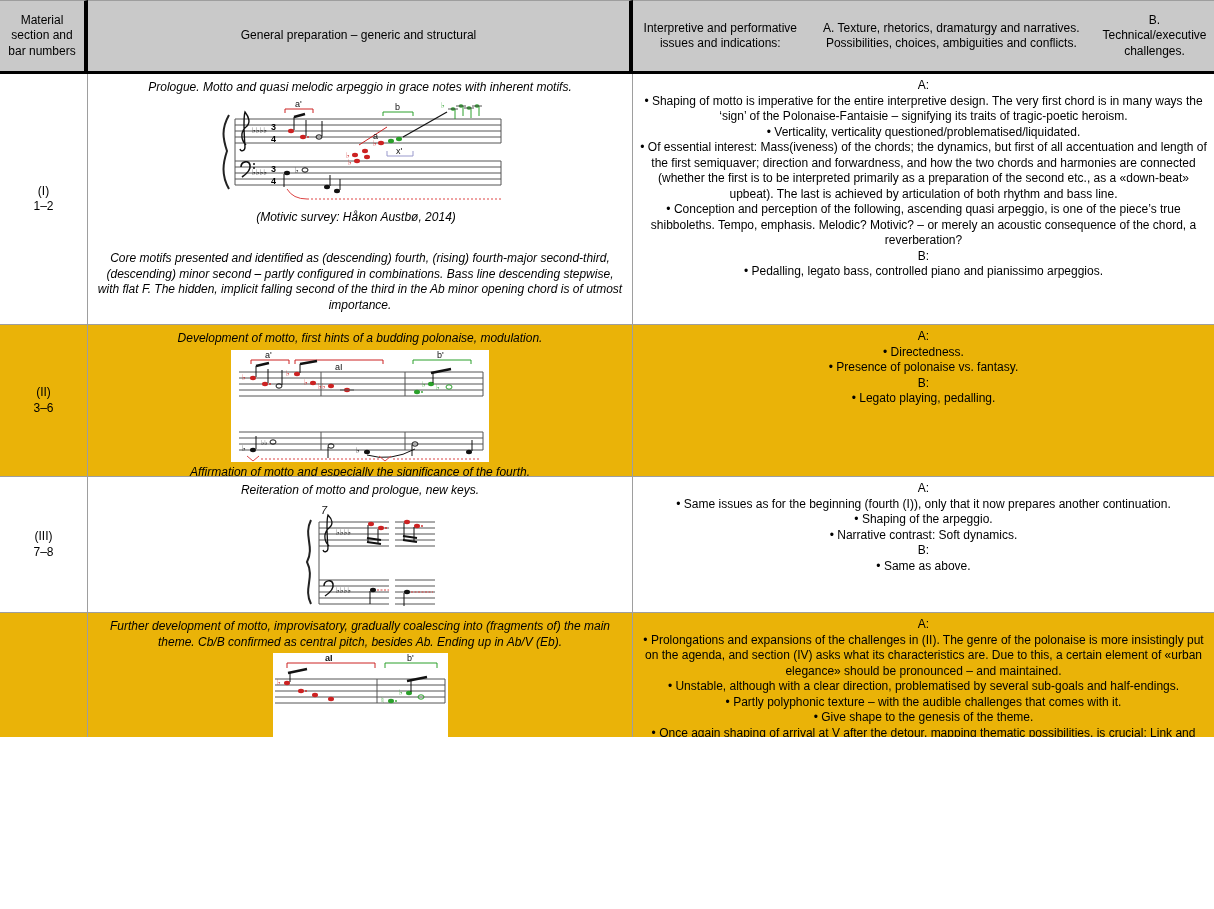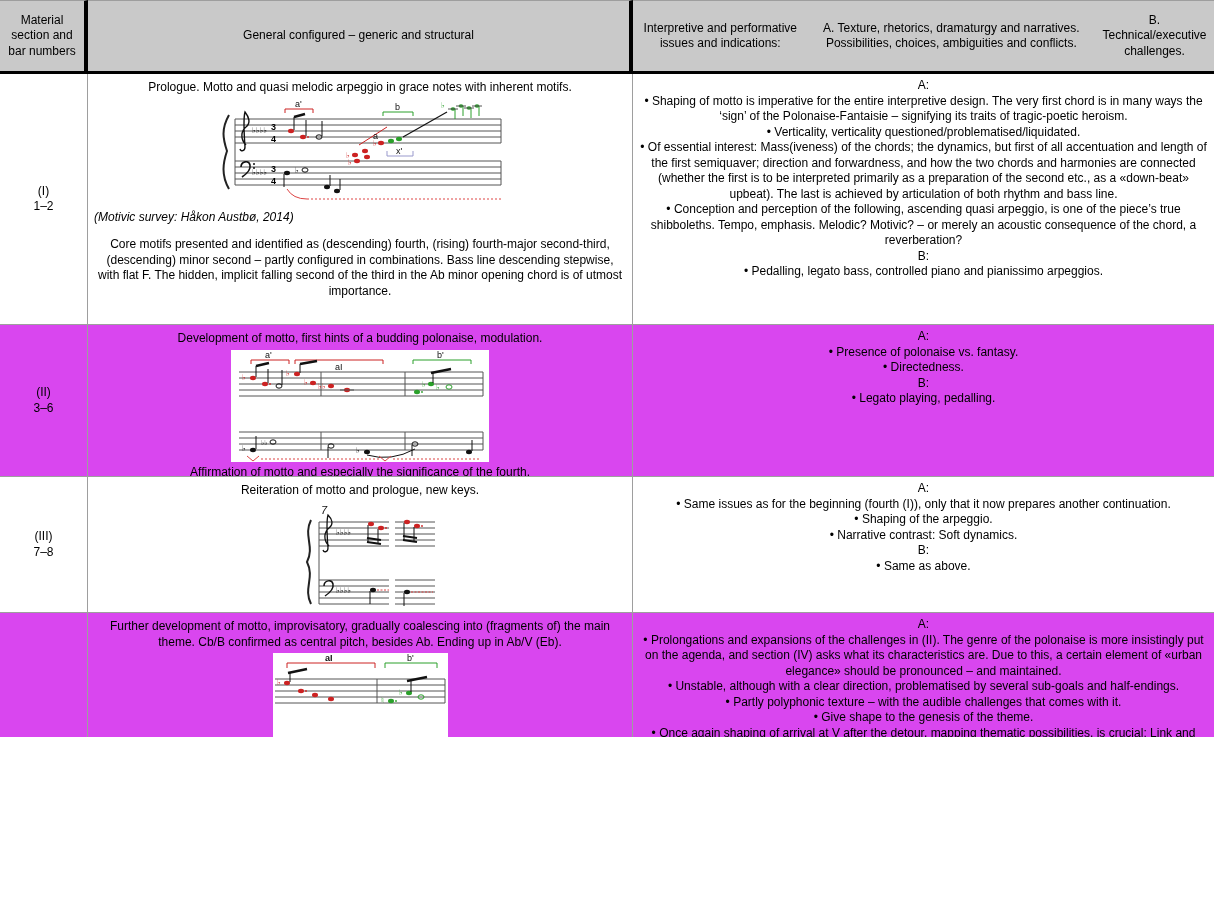--- a/index.html
+++ b/index.html
@@ -18,41 +18,41 @@
     border-bottom:3px solid #000;
     border-top:1px solid #9e9e9e;
     display:flex; align-items:center; justify-content:center;
     text-align:center; padding:2px 6px;
   }
   .hcell.hdiv { border-right:4px solid #000; }
   .hissues { flex-direction:row; }
   
   .bcell { border-bottom:1px solid #9e9e9e; padding:4px 6px; text-align:center; }
   .vline { border-right:1px solid #9e9e9e; }
-  .alt { background:#d946ef; }
+  .alt { background:#eab308; }
   .seccell { display:flex; flex-direction:column; align-items:center; justify-content:center; text-align:center; }
-  .caption { font-style:italic; text-align:left; padding-right:8px; margin:6px 0 12px 0; }
-  .desc { margin:2px 2px; }
+  .caption { font-style:italic; text-align:center; padding-right:8px; margin:6px 0 26px 0; }
+  .desc { margin:2px 2px;font-style:italic; }
   .issue { margin:0; }
   .t-bullet::before { content:"\2022  "; }
   .score { display:block; margin:3px auto; background:#fff; }
   svg text { font-family:"Liberation Sans", sans-serif; }
   .mlabel { font-size:9px; fill:#111; }
   .bar-num { font-size:11px; font-style:italic; fill:#111; }
 </style>
 </head>
 <body>
 
 <div class="table">
 
   <div class="cell hcell hdiv">
       <div>Material section and bar numbers</div>
     </div>
   <div class="cell hcell hdiv">
-      <div>General configured – generic and structural</div>
+      <div>General preparation – generic and structural</div>
     </div>
   <div class="cell hcell hissues">
     <div>Interpretive and performative issues and indications:</div>
     <div>A. Texture, rhetorics, dramaturgy and narratives. Possibilities, choices, ambiguities and conflicts.</div>
     <div>B. Technical/executive challenges.</div>
   </div>
 
   <div class="cell bcell vline seccell">
     <div>(I)</div>
     <div>1–2</div>
@@ -231,22 +231,22 @@
       <polyline points="16,106 22,111 28,106" fill="none" stroke="#dd4444"></polyline>
       <line x1="30" y1="109" x2="148" y2="109" stroke="#dd4444" stroke-dasharray="2,2"></line>
       <polyline points="148,106 154,111 160,106" fill="none" stroke="#dd4444"></polyline>
       <line x1="162" y1="109" x2="250" y2="109" stroke="#dd4444" stroke-dasharray="2,2"></line>
     </svg>
     <div class="desc">Affirmation of motto and especially the significance of the fourth.</div>
   </div>
   <div class="cell bcell alt">
 
   <div class="issue t-label">A:</div>
+      <div class="issue t-bullet">Directedness.</div>
       <div class="issue t-bullet">Presence of polonaise vs. fantasy.</div>
-      <div class="issue t-bullet">Directedness.</div>
       <div class="issue t-label">B:</div>
       <div class="issue t-bullet">Legato playing, pedalling.</div>
     </div>
 
   <div class="cell bcell vline seccell">
     <div>(III)</div>
     <div>7–8</div>
   </div>
   <div class="cell bcell vline">
     <div class="desc">Reiteration of motto and prologue, new keys.</div>

